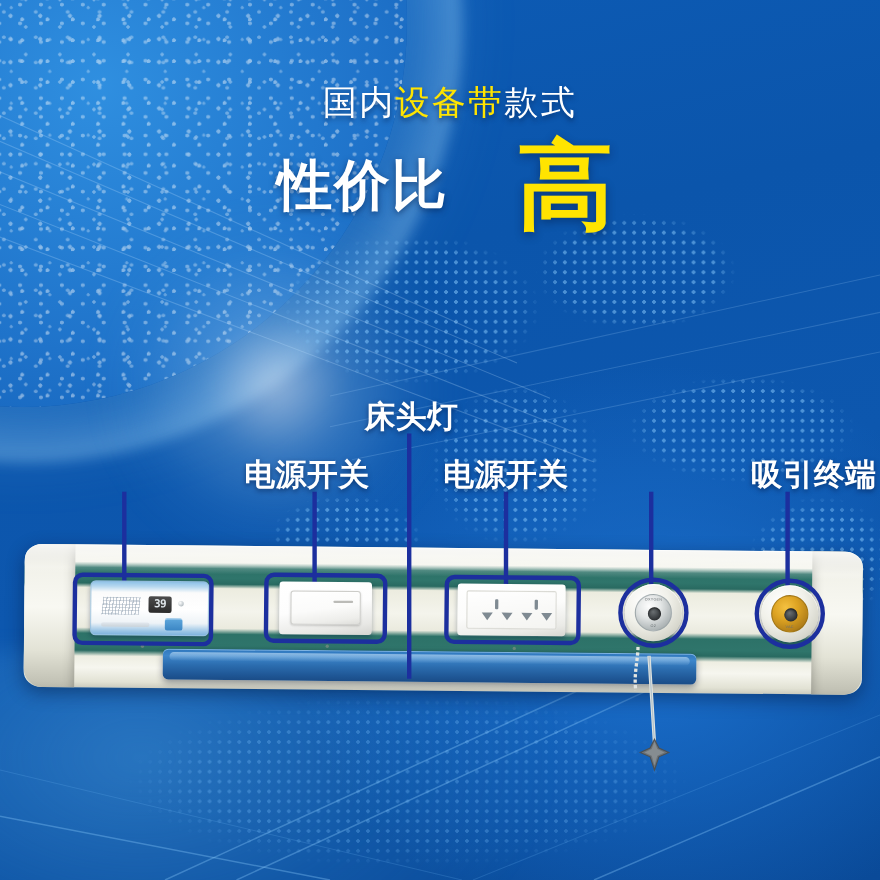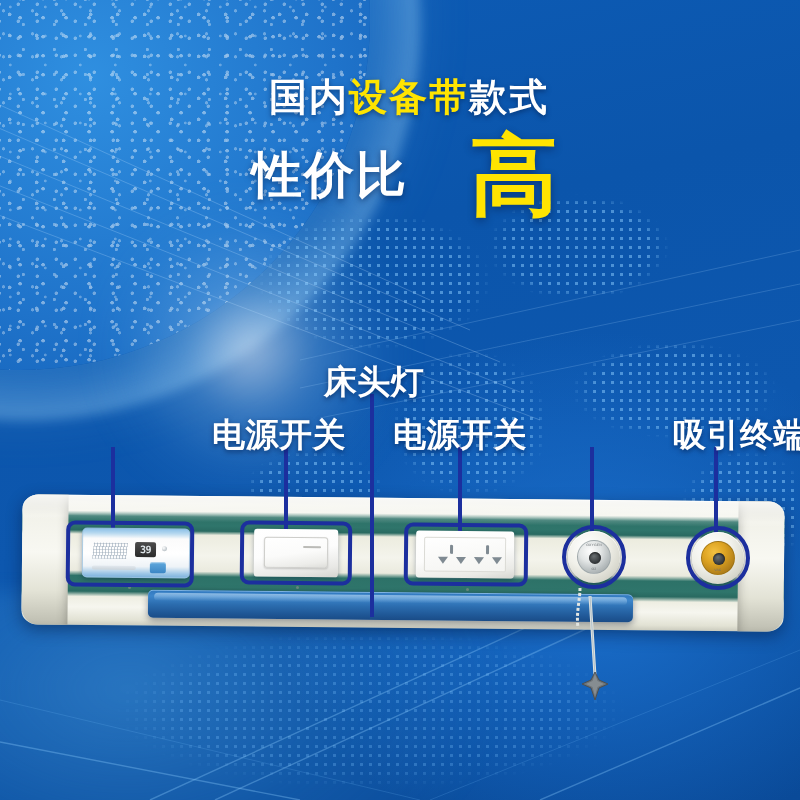--- a/index.html
+++ b/index.html
@@ -114,22 +114,22 @@
 
   
   .headline {
     position:absolute;
     left:0; right:0; top:78px;
     text-align:center;
     z-index:12;
     pointer-events:none;
   }
   .hl-line1 {
-    font-size:38px;
-    font-weight:bold;
+    font-size:31px;
+    font-weight:normal;
     letter-spacing:2px;
     line-height:1.0;
     white-space:nowrap;
     padding-left:18px;
   }
   .hl-w { color:#ffffff; text-shadow:0 2px 5px rgba(0,25,70,.55); }
   .hl-y { color:#ffe400; text-shadow:0 2px 5px rgba(0,25,70,.55); }
 
   .hl-line2 {
     margin-top:22px;
@@ -155,21 +155,21 @@
     letter-spacing:0;
     text-shadow:0 3px 9px rgba(0,20,60,.45);
   }
 
   
   .callouts { position:absolute; inset:0; z-index:11; }
   .callout {
     position:absolute;
     color:#ffffff;
     font-weight:bold;
-    font-size:33px;
+    font-size:28px;
     letter-spacing:.5px;
     white-space:nowrap;
     text-shadow:0 2px 5px rgba(0,25,70,.6);
     transform:translateX(-50%);
   }
 
   
   .leaders { position:absolute; inset:0; z-index:10; }
   .leaders svg { width:100%; height:100%; display:block; }
 

